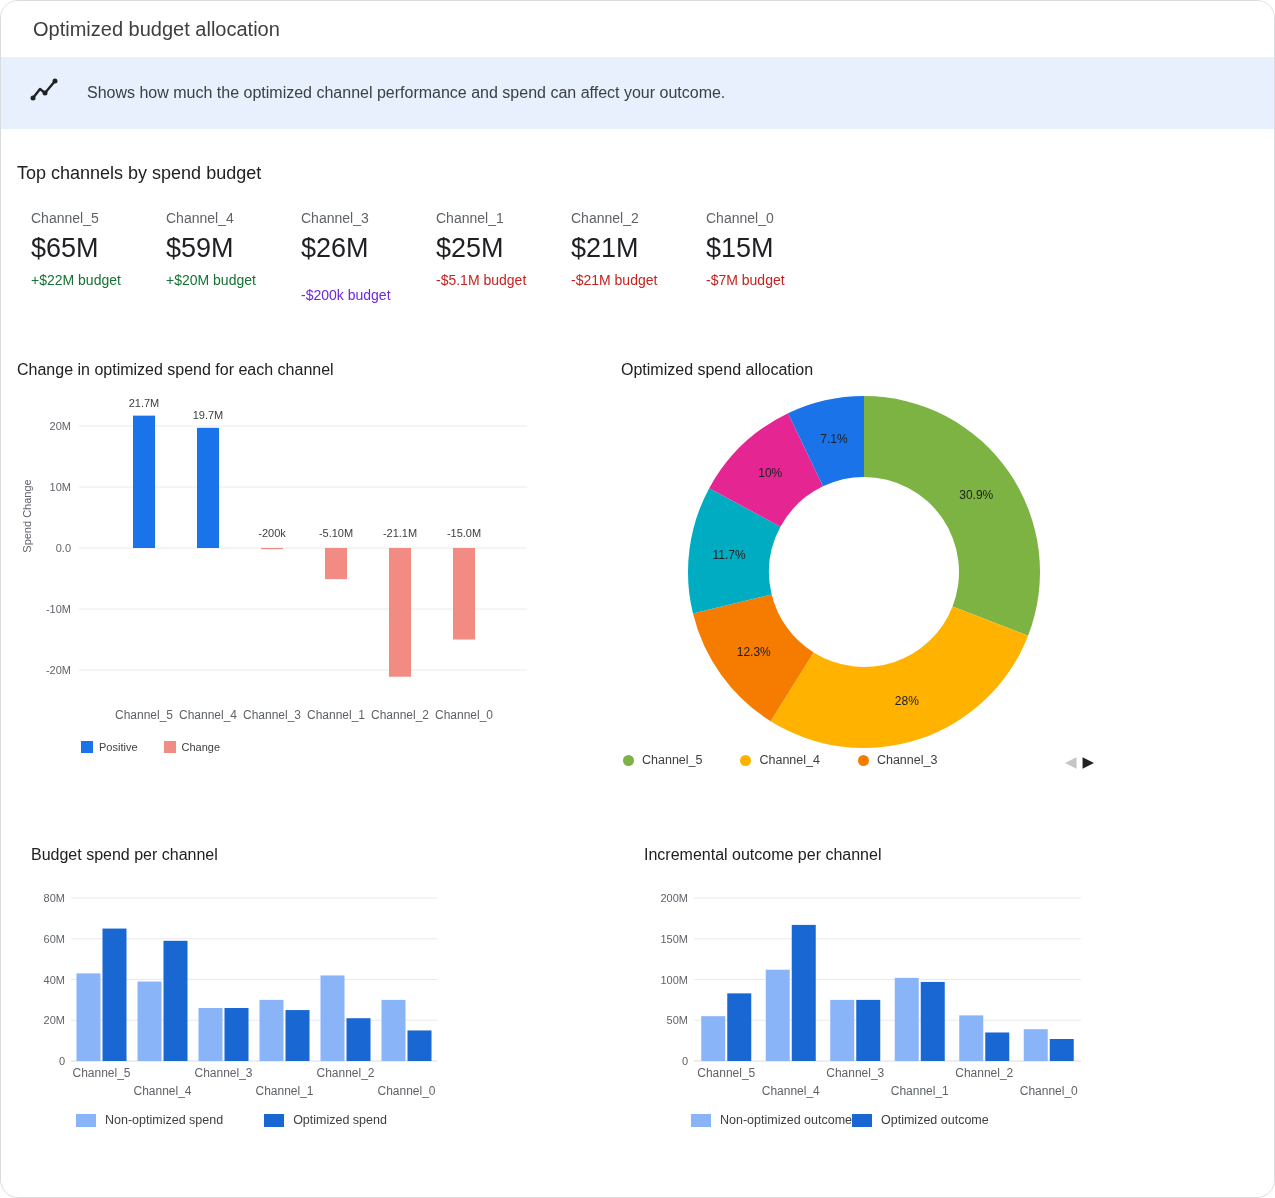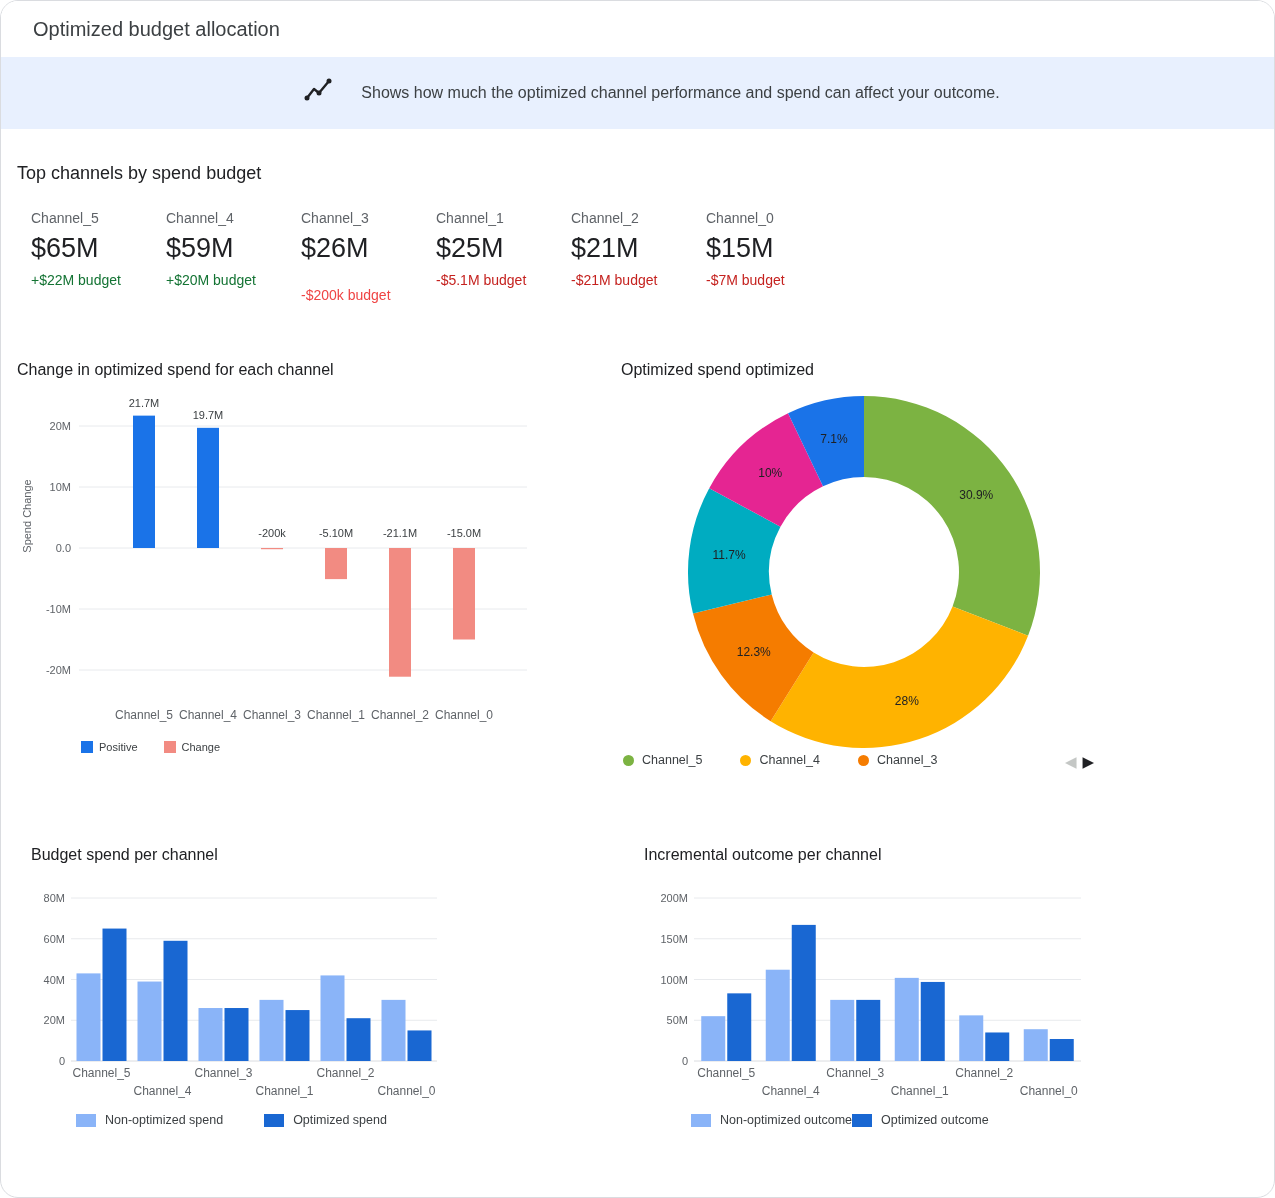--- a/index.html
+++ b/index.html
@@ -49,21 +49,21 @@
 </style>
 </head>
 <body>
 
 <div class="page">
 
   <header class="header">
     <h1 class="title">Optimized budget allocation</h1>
   </header>
 
-  <div class="banner" id="banner" style="background: rgb(232, 240, 254); justify-content: center;">
+  <div class="banner" id="banner" style="background: rgb(232, 240, 254);">
     <span class="banner-icon">
       <svg width="30" height="30" viewBox="0 0 30 30" aria-hidden="true">
         <path d="M4 22 L11 13 L16 17 L26 5" fill="none" stroke="#202124" stroke-width="2.4" stroke-linecap="round" stroke-linejoin="round"></path>
         <circle cx="4" cy="22" r="2.5" fill="#202124"></circle>
         <circle cx="16" cy="17" r="2.5" fill="#202124"></circle>
         <circle cx="26" cy="5" r="2.5" fill="#202124"></circle>
       </svg>
     </span>
     <span class="banner-text">Shows how much the optimized channel performance and spend can affect your outcome.</span>
   </div>
@@ -77,21 +77,21 @@
       <div class="card-delta" style="color: rgb(19, 115, 51);">+$22M budget</div>
     </div>
     <div class="card">
       <div class="card-name">Channel_4</div>
       <div class="card-value">$59M</div>
       <div class="card-delta" style="color: rgb(19, 115, 51);">+$20M budget</div>
     </div>
     <div class="card">
       <div class="card-name">Channel_3</div>
       <div class="card-value">$26M</div>
-      <div class="card-delta" style="color: #ef4444; margin-top: 23px;">-$200k budget</div>
+      <div class="card-delta" style="color: #6d28d9; margin-top: 23px;">-$200k budget</div>
     </div>
     <div class="card">
       <div class="card-name">Channel_1</div>
       <div class="card-value">$25M</div>
       <div class="card-delta" style="color: rgb(197, 34, 31);">-$5.1M budget</div>
     </div>
     <div class="card">
       <div class="card-name">Channel_2</div>
       <div class="card-value">$21M</div>
       <div class="card-delta" style="color: rgb(197, 34, 31);">-$21M budget</div>
@@ -139,21 +139,21 @@
       <div class="legend-item">
         <span class="swatch sq" style="background: rgb(26, 115, 232);"></span>
         <span class="legend-label">Positive</span>
       </div>
       <div class="legend-item">
         <span class="swatch sq" style="background: rgb(242, 139, 130);"></span>
         <span class="legend-label">Change</span>
       </div>
     </div>
 
-  <h3 class="chart-title" id="c2-title">Optimized spend optimized</h3>
+  <h3 class="chart-title" id="c2-title">Optimized spend allocation</h3>
   <svg class="chart-svg" id="c2-svg" width="520" height="368">
       <path d="M259 10 A176 176 0 0 1 423.04451579264514 249.76046454000004 L347.54675568353 220.41615983693183 A95 95 0 0 0 259 91 Z" fill="#7CB342"></path>
       <text x="371.24224958224795" y="113.20366279101353" fill="#202124" font-size="12" text-anchor="middle">30.9%</text>
       <path d="M423.04451579264514 249.76046454000004 A176 176 0 0 1 165.63003156201484 335.1913167509747 L208.6014374908603 266.5294039280829 A95 95 0 0 0 347.54675568353 220.41615983693183 Z" fill="#FFB300"></path>
       <text x="301.83816667312146" y="319.07707571868" fill="#202124" font-size="12" text-anchor="middle">28%</text>
       <path d="M165.63003156201484 335.1913167509747 A176 176 0 0 1 87.99281500701736 227.62382347617546 L166.69498537310596 208.4674047172538 A95 95 0 0 0 208.6014374908603 266.5294039280829 Z" fill="#F57C00"></path>
       <text x="148.72309700679722" y="269.5927425474694" fill="#202124" font-size="12" text-anchor="middle">12.3%</text>
       <path d="M87.99281500701736 227.62382347617546 A176 176 0 0 1 104.24032940646211 102.18207615444271 L175.46495053189716 140.75737065154578 A95 95 0 0 0 166.69498537310596 208.4674047172538 Z" fill="#00ACC1"></path>
       <text x="124.12661582496347" y="172.53087749275872" fill="#202124" font-size="12" text-anchor="middle">11.7%</text>
       <path d="M104.24032940646211 102.18207615444271 A176 176 0 0 1 183.06373596015123 27.224423151196305 L218.0116756603089 100.29727386002072 A95 95 0 0 0 175.46495053189716 140.75737065154578 Z" fill="#E52592"></path>

